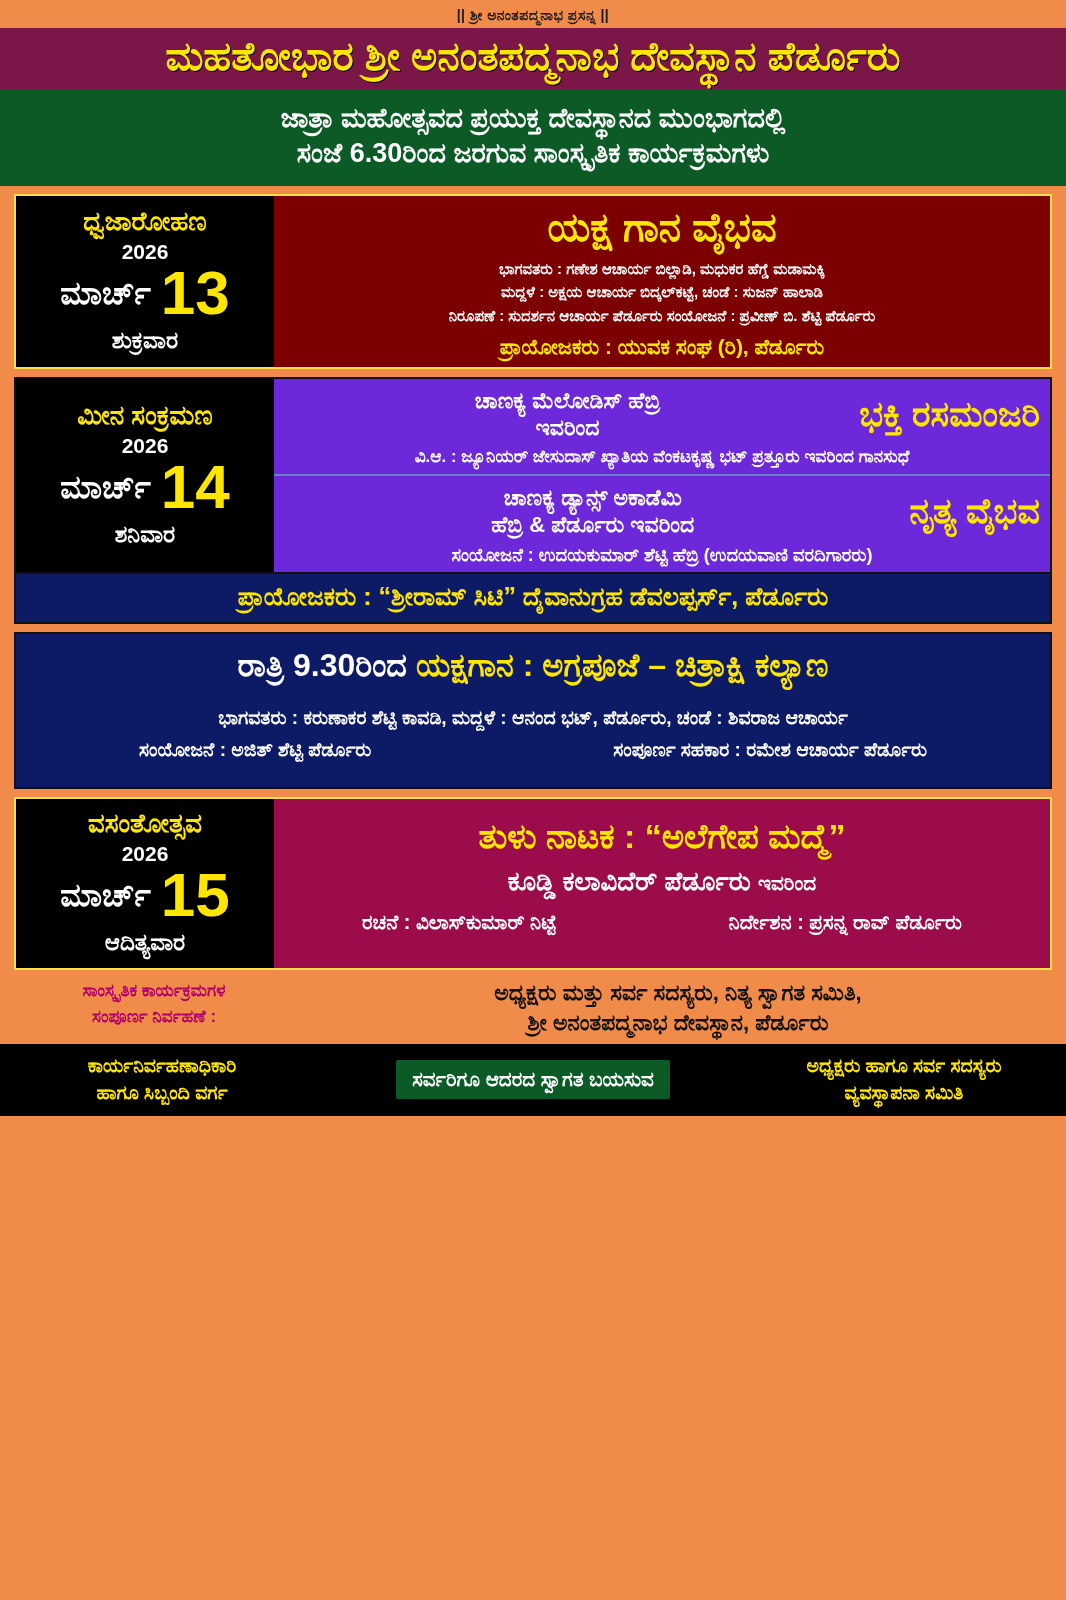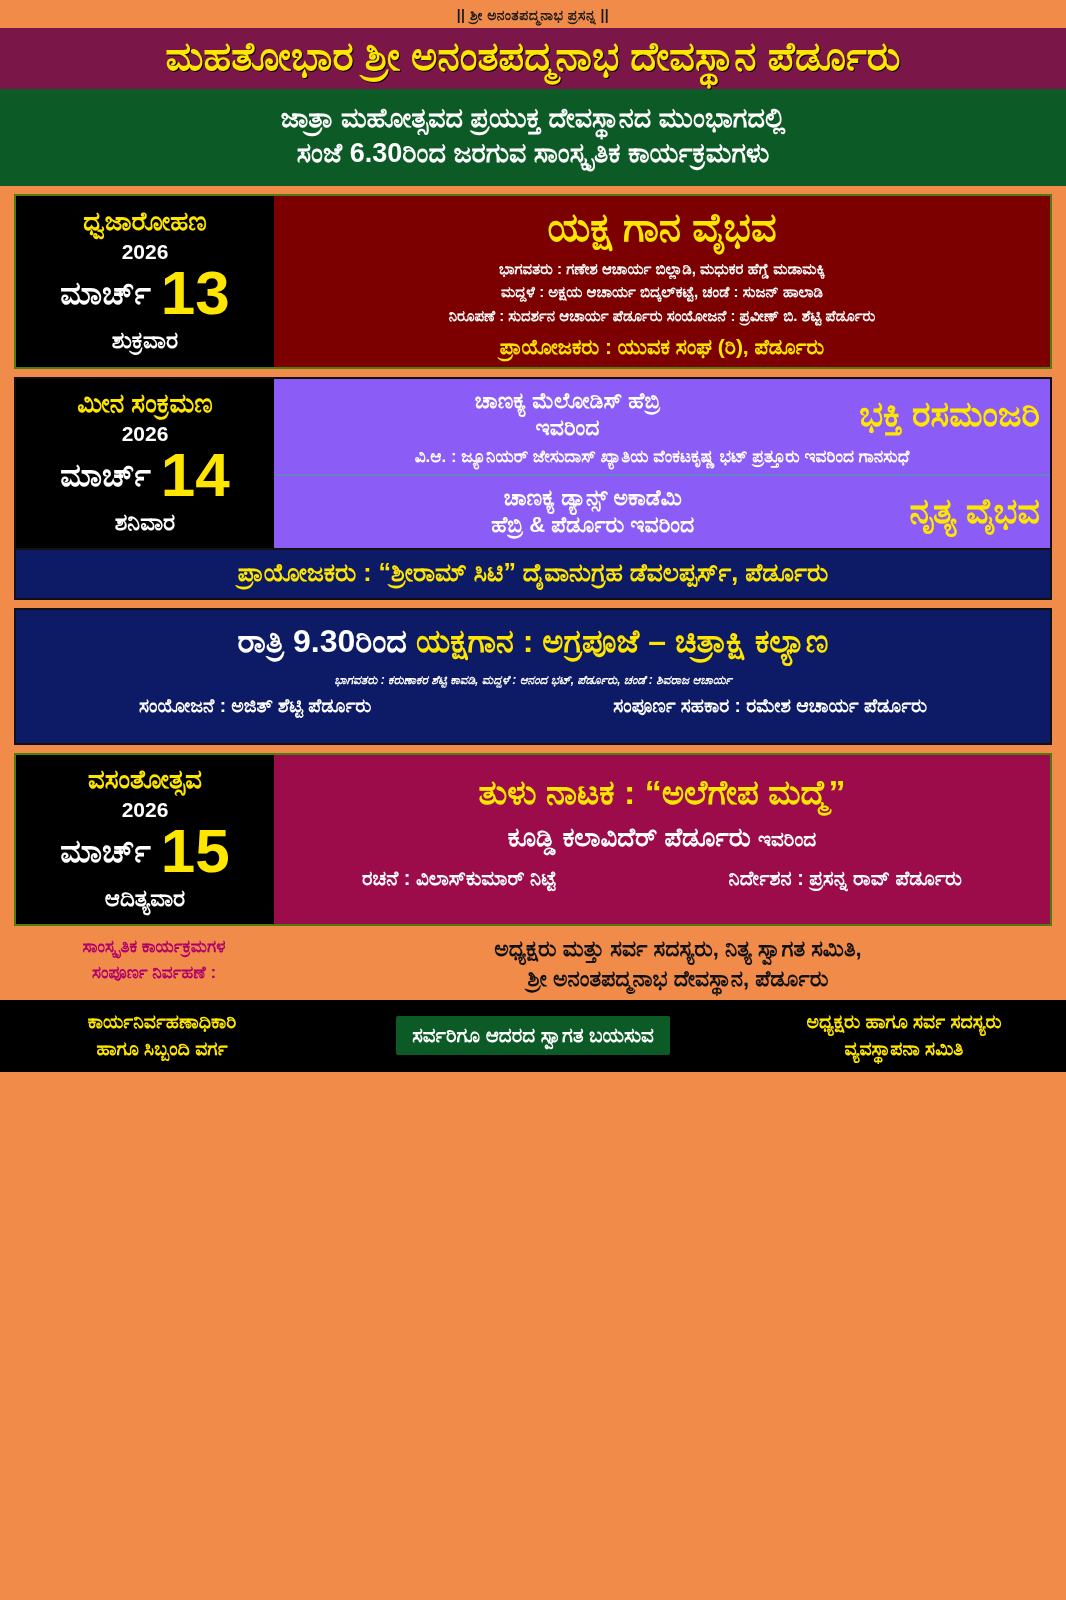--- a/index.html
+++ b/index.html
@@ -45,21 +45,21 @@
     color:#ffffff;
     font-size:27px;
     font-weight:bold;
     line-height:1.32;
   }
 
   
   .day-block{
     margin:8px 14px;
     display:flex;
-    border:2px solid #4d7c0f;
+    border:2px solid #fde047;
     box-sizing:border-box;
   }
   .date-col{
     background:#000;
     width:258px;
     flex:0 0 258px;
     color:#fff;
     text-align:center;
     padding:10px 4px 12px 4px;
     box-sizing:border-box;
@@ -115,21 +115,21 @@
   .d1 .credit{
     color:#ffffff;font-size:15px;font-weight:bold;line-height:1.55;
   }
   .d1 .sponsor{
     color:#ffe600;font-size:21px;font-weight:bold;margin-top:8px;
   }
 
   
   .d2{flex-direction:column;border:none;margin:8px 14px;}
   .d2-top{display:flex;border:2px solid #111;box-sizing:border-box;}
-  .d2-right{flex:1 1 auto;background:#8b5cf6;box-sizing:border-box;}
+  .d2-right{flex:1 1 auto;background:#6d28d9;box-sizing:border-box;}
   .seg{padding:8px 10px 6px 10px;text-align:center;}
   .seg + .seg{border-top:2px solid #6a80c8;}
   .d2 .sub{
     color:#ffffff;font-size:17px;font-weight:bold;margin-top:4px;line-height:1.3;
   }
   .inline-title{
     display:flex;align-items:center;justify-content:space-between;gap:8px;
   }
   .inline-title .left{
     text-align:center;flex:1 1 auto;color:#ffffff;font-size:22px;font-weight:bold;line-height:1.25;
@@ -149,21 +149,21 @@
   }
 
   
   .night{
     margin:8px 14px;background:#0d1a66;border:2px solid #111;
     text-align:center;padding:12px 12px 26px 12px;box-sizing:border-box;
   }
   .night .l1{font-size:32px;font-weight:bold;color:#ffffff;line-height:1.2;}
   .night .l1 .yel{color:#ffe600;}
   .night .l2{font-size:26px;font-weight:bold;color:#ffffff;margin-top:10px;}
-  .night .l3{font-size:12px;font-weight:bold;color:#ffffff;margin-top:10px;line-height:1.5;font-style:italic;}
+  .night .l3{font-size:19px;font-weight:bold;color:#ffffff;margin-top:20px;line-height:1.5;}
   .night .l4{font-size:19px;font-weight:bold;color:#ffffff;margin-top:6px;
              display:flex;justify-content:space-around;gap:20px;}
 
   
   .d3 .content-col{background:#9c0b4a;}
   .d3 .headline{color:#ffe600;font-size:34px;font-weight:bold;line-height:1.15;margin:10px 0 10px 0;}
   .d3 .l2{color:#ffffff;font-size:26px;font-weight:bold;}
   .d3 .l2 .sm{font-size:20px;}
   .d3 .l3{color:#ffffff;font-size:20px;font-weight:bold;margin-top:14px;
           display:flex;justify-content:space-around;gap:16px;}
@@ -249,20 +249,21 @@
           <div class="sub">ವಿ.ಆ. : ಜ್ಯೂನಿಯರ್ ಜೇಸುದಾಸ್ ಖ್ಯಾತಿಯ ವೆಂಕಟಕೃಷ್ಣ ಭಟ್ ಪ್ರತ್ತೂರು ಇವರಿಂದ ಗಾನಸುಧೆ</div>
         </div>
         <div class="seg">
           <div class="inline-title">
             <div class="left">
               <div>ಚಾಣಕ್ಯ ಡ್ಯಾನ್ಸ್ ಅಕಾಡೆಮಿ</div>
               <div>ಹೆಬ್ರಿ &amp; ಪೆರ್ಡೂರು ಇವರಿಂದ</div>
             </div>
             <div class="right">ನೃತ್ಯ ವೈಭವ</div>
           </div>
+          <div class="coord">ಸಂಯೋಜನೆ : ಉದಯಕುಮಾರ್ ಶೆಟ್ಟಿ ಹೆಬ್ರಿ (ಉದಯವಾಣಿ ವರದಿಗಾರರು)</div>
         </div>
       </div>
     </div>
     <div class="sponsor-bar">
       <span>ಪ್ರಾಯೋಜಕರು : “ಶ್ರೀರಾಮ್ ಸಿಟಿ” ದೈವಾನುಗ್ರಹ ಡೆವಲಪ್ಪರ್ಸ್, ಪೆರ್ಡೂರು</span>
     </div>
   </div>
 
   <div class="night">
     <div class="l1">

